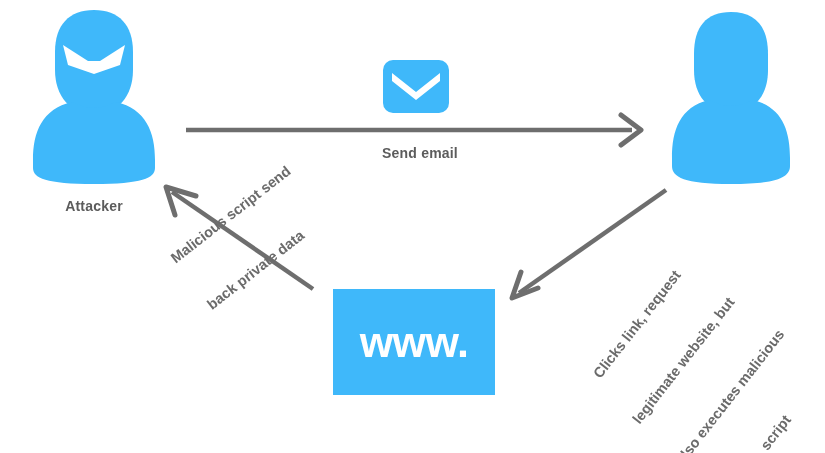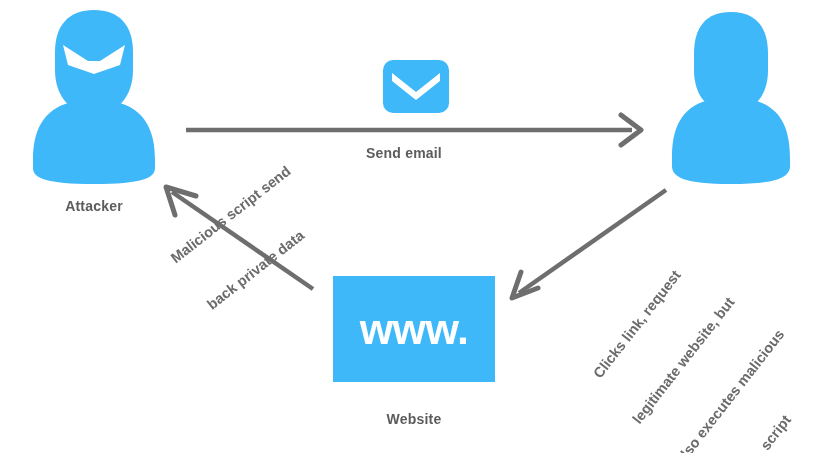--- a/index.html
+++ b/index.html
@@ -53,21 +53,21 @@
   }
   #user-label {
     left: 651px;
     top: 195px;
     width: 160px;
   }
 
   
   #website-box {
     left: 333px;
-    top: 276px;
+    top: 289px;
     width: 162px;
     height: 106px;
     background: #3fb8fa;
     display: flex;
     align-items: center;
     justify-content: center;
   }
   #website-www {
     color: #ffffff;
     font-size: 43px;
@@ -94,21 +94,21 @@
   #arrow-layer {
     position: absolute;
     left: 0;
     top: 0;
     width: 825px;
     height: 453px;
   }
 
   
   #send-email-label {
-    left: 324px;
+    left: 340px;
     top: 145px;
     width: 160px;
   }
   .rot-label {
     position: absolute;
     font-size: 14.5px;
     font-weight: bold;
     color: #6b6b6b;
     line-height: 1.35;
     white-space: pre;
@@ -168,21 +168,20 @@
 
       <path d="M63 4 C 88 4, 100 19, 100 46 L100 62 C100 88, 86 104, 63 104 C40 104, 26 88, 26 62 L26 46 C26 19, 38 4, 63 4 Z" fill="#3fb8fa"></path>
 
       <path d="M63 98 C 53 98, 47 94, 41 92 C 12 99, 4 122, 4 150 L4 158 C4 169, 16 176, 63 176 C110 176, 122 169, 122 158 L122 150 C122 122, 114 99, 85 92 C 79 94, 73 98, 63 98 Z" fill="#3fb8fa"></path>
     </svg>
   </div>
 
   <div class="node" id="website-box">
     <span id="website-www">www.</span>
   </div>
-  <div class="node-label" id="website-label">Website</div>
 
   <div class="node" id="envelope-icon">
     <svg class="env-svg" viewBox="0 0 66 53" xmlns="http://www.w3.org/2000/svg">
       <rect x="0" y="0" width="66" height="53" rx="10" ry="10" fill="#3fb8fa"></rect>
       <path d="M9 13 L33 32 L57 13 L57 21 L33 40 L9 21 Z" fill="#ffffff"></path>
     </svg>
   </div>
 
   <div class="node-label" id="send-email-label">Send email</div>
 

